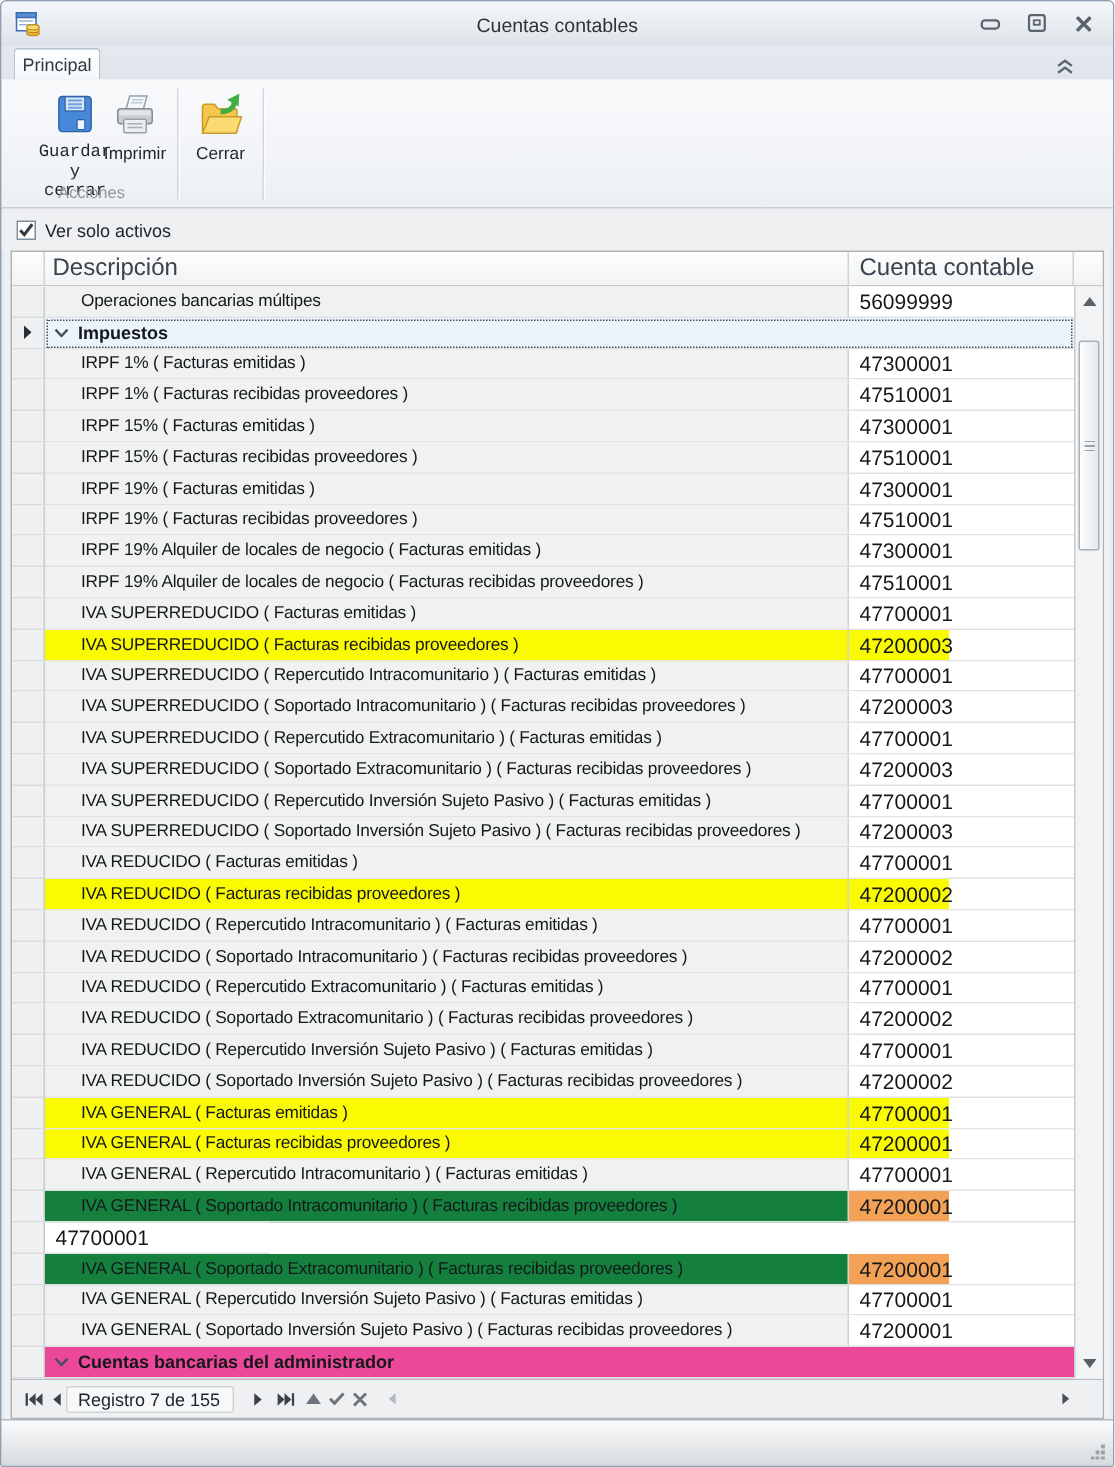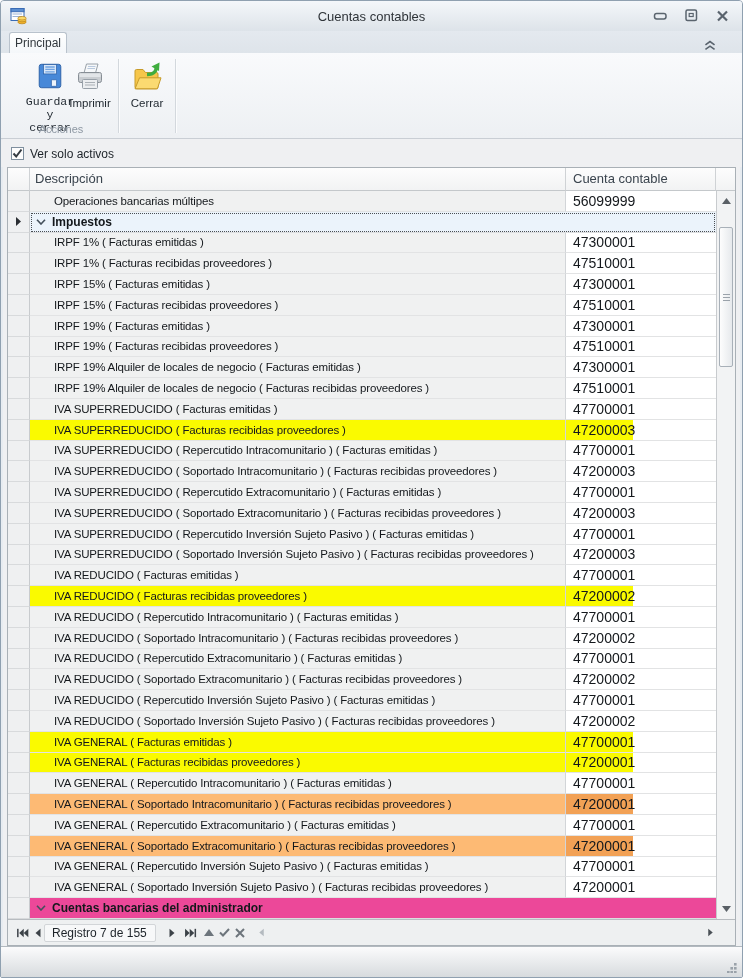--- a/index.html
+++ b/index.html
@@ -81,21 +81,21 @@
   
   .grid {
     position: absolute; left: 6px; top: 166px; width: 729px; height: 779px;
     border: 1px solid #a9b0b6; background: #ffffff;
   }
   .grid-header { display: flex; height: 23px;
     background: linear-gradient(#fdfdfd, #f1f2f3);
   }
   .hcell {
     border-right: 1px solid #cfd2d5; border-bottom: 1px solid #c4c8cb;
-    font-size: 13px; color: #3a444e; line-height: 21px;
+    font-size: 16px; color: #3a444e; line-height: 21px;
     white-space: nowrap; overflow: hidden;
   }
   .hcell-ind { width: 22px; }
   .hcell-desc { width: 536px; padding-left: 5px; }
   .hcell-val { width: 150px; padding-left: 7px; }
   .hcell-corner { width: 19px; border-right: none; }
 
   .grid-body { position: relative; height: 728px; overflow: hidden; background: #fff; }
   .grid-row { display: flex; height: 20.8px; width: 708px; }
   .cell-ind {
@@ -112,21 +112,21 @@
   }
   .cell-value {
     width: 150px; background: #ffffff;
     border-bottom: 1px solid #e2e3e4;
     font-size: 14px; color: #14181c;
     display: flex; align-items: center; padding-left: 7px;
     white-space: nowrap; overflow: hidden;
   }
   .cell-desc.hl-yellow { background: #fafa00; }
   .cell-value.hl-yellow { background: linear-gradient(90deg, #fafa00 0 67px, #ffffff 67px); }
-  .cell-desc.hl-orange { background: #fdba74; }
+  .cell-desc.hl-orange { background: #15803d; }
   .cell-value.hl-orange { background: linear-gradient(90deg, #f2a155 0 67px, #ffffff 67px); }
 
   .cell-group {
     width: 686px; background: #ec4899;
     border-bottom: 1px solid #dcdee0;
     display: flex; align-items: center; padding-left: 6px; gap: 6px;
     font-size: 12px; font-weight: bold; color: #14181c;
     white-space: nowrap; overflow: hidden;
   }
   .cell-group.focused {
@@ -427,21 +427,20 @@
             <div class="cell-desc">IVA GENERAL ( Repercutido Intracomunitario ) ( Facturas emitidas )</div>
             <div class="cell-value">47700001</div>
           </div>
           <div class="grid-row">
             <div class="cell-ind"></div>
             <div class="cell-desc hl-orange">IVA GENERAL ( Soportado Intracomunitario ) ( Facturas recibidas proveedores )</div>
             <div class="cell-value hl-orange">47200001</div>
           </div>
           <div class="grid-row">
             <div class="cell-ind"></div>
-            <div class="cell-desc">IVA GENERAL ( Repercutido Extracomunitario ) ( Facturas emitidas )</div>
             <div class="cell-value">47700001</div>
           </div>
           <div class="grid-row">
             <div class="cell-ind"></div>
             <div class="cell-desc hl-orange">IVA GENERAL ( Soportado Extracomunitario ) ( Facturas recibidas proveedores )</div>
             <div class="cell-value hl-orange">47200001</div>
           </div>
           <div class="grid-row">
             <div class="cell-ind"></div>
             <div class="cell-desc">IVA GENERAL ( Repercutido Inversión Sujeto Pasivo ) ( Facturas emitidas )</div>

